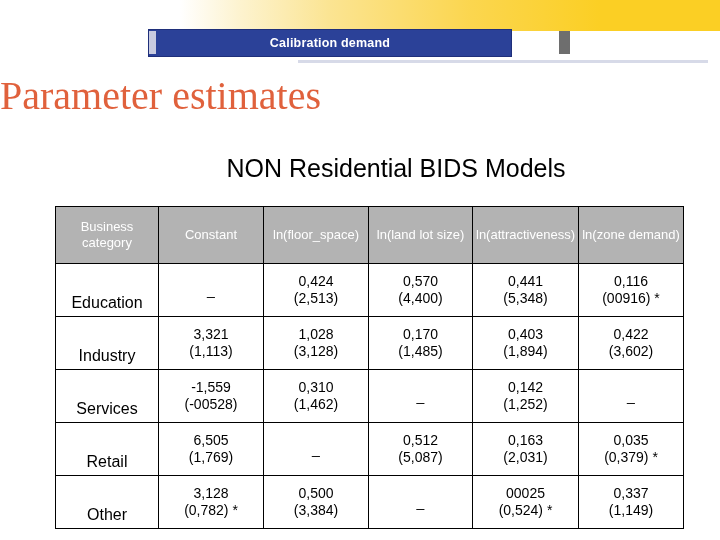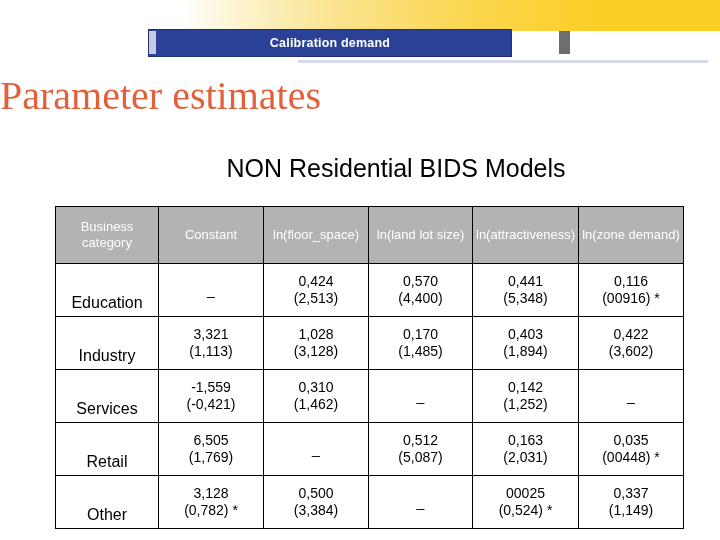--- a/index.html
+++ b/index.html
@@ -238,21 +238,21 @@
           </td>
         <td>
             <span class="val-line">0,422</span>
             <span class="val-line">(3,602)</span>
           </td>
       </tr>
       <tr>
         <td class="rowlabel">Services</td>
         <td>
             <span class="val-line">-1,559</span>
-            <span class="val-line">(-0,421)</span>
+            <span class="val-line">(-00528)</span>
           </td>
         <td>
             <span class="val-line">0,310</span>
             <span class="val-line">(1,462)</span>
           </td>
         <td>
             <span class="val-line">_</span>
             <span class="val-line"></span>
           </td>
         <td>
@@ -277,21 +277,21 @@
         <td>
             <span class="val-line">0,512</span>
             <span class="val-line">(5,087)</span>
           </td>
         <td>
             <span class="val-line">0,163</span>
             <span class="val-line">(2,031)</span>
           </td>
         <td>
             <span class="val-line">0,035</span>
-            <span class="val-line">(00448) *</span>
+            <span class="val-line">(0,379) *</span>
           </td>
       </tr>
       <tr>
         <td class="rowlabel">Other</td>
         <td>
             <span class="val-line">3,128</span>
             <span class="val-line">(0,782) *</span>
           </td>
         <td>
             <span class="val-line">0,500</span>

